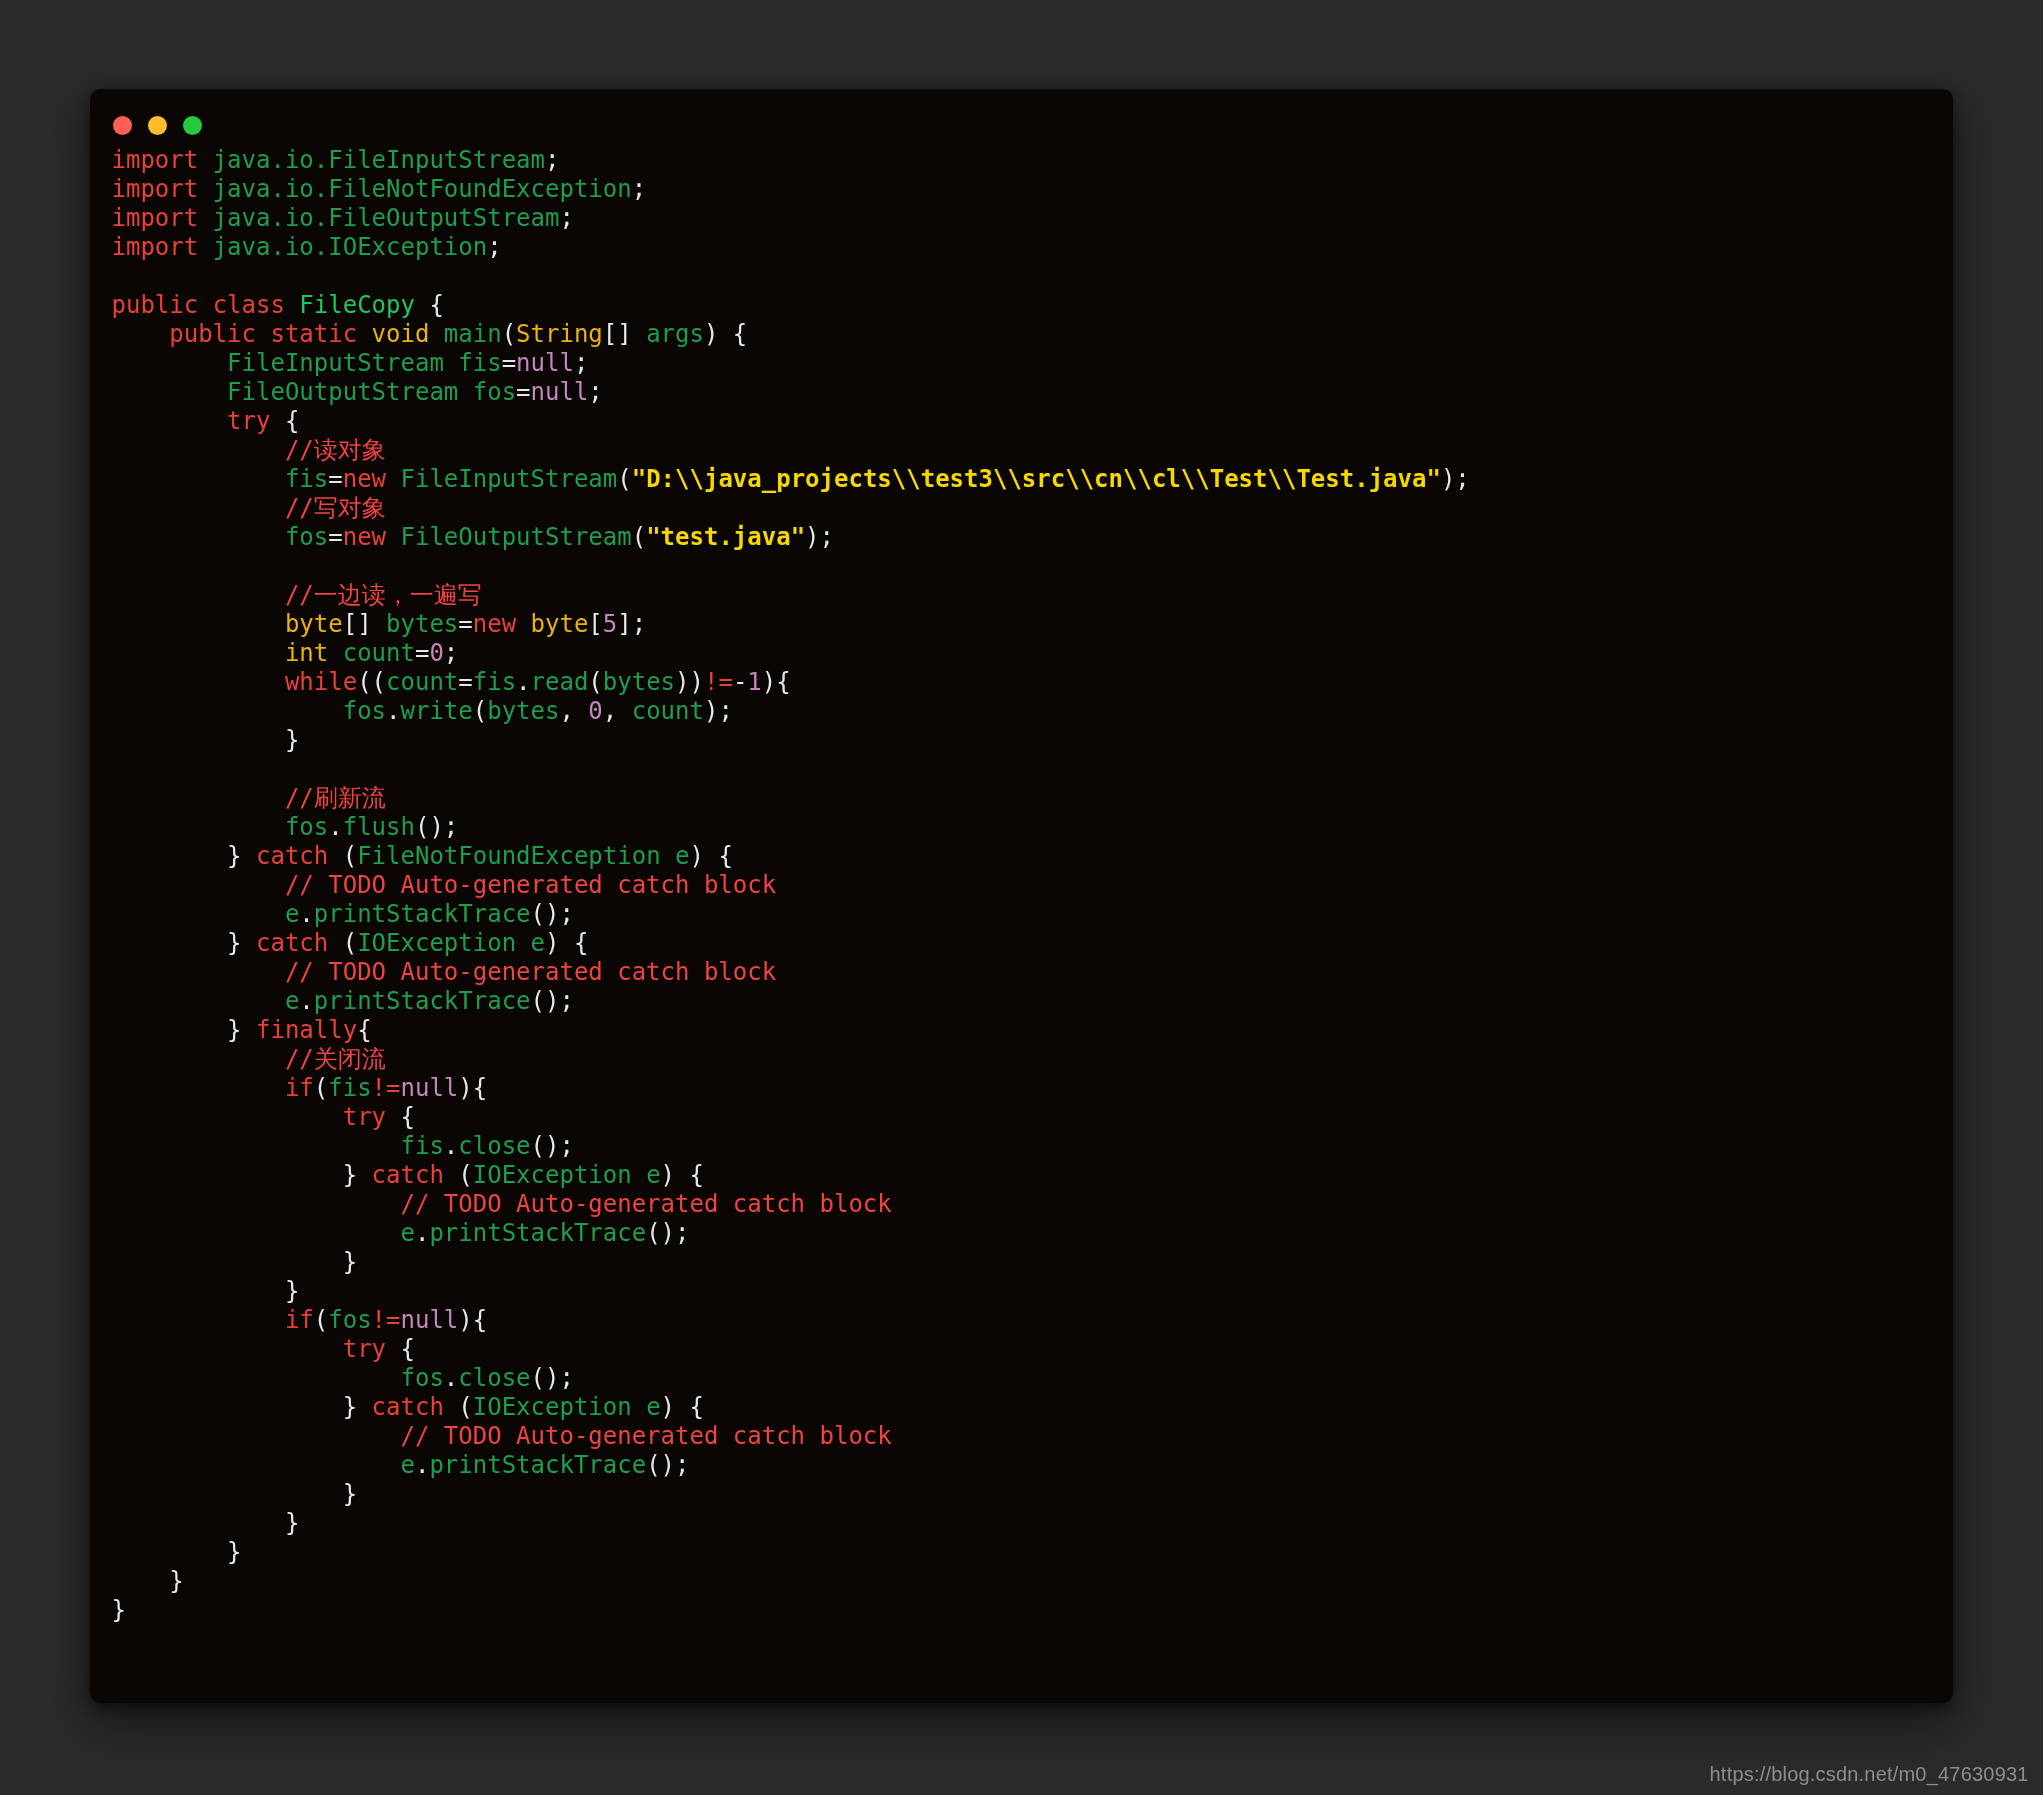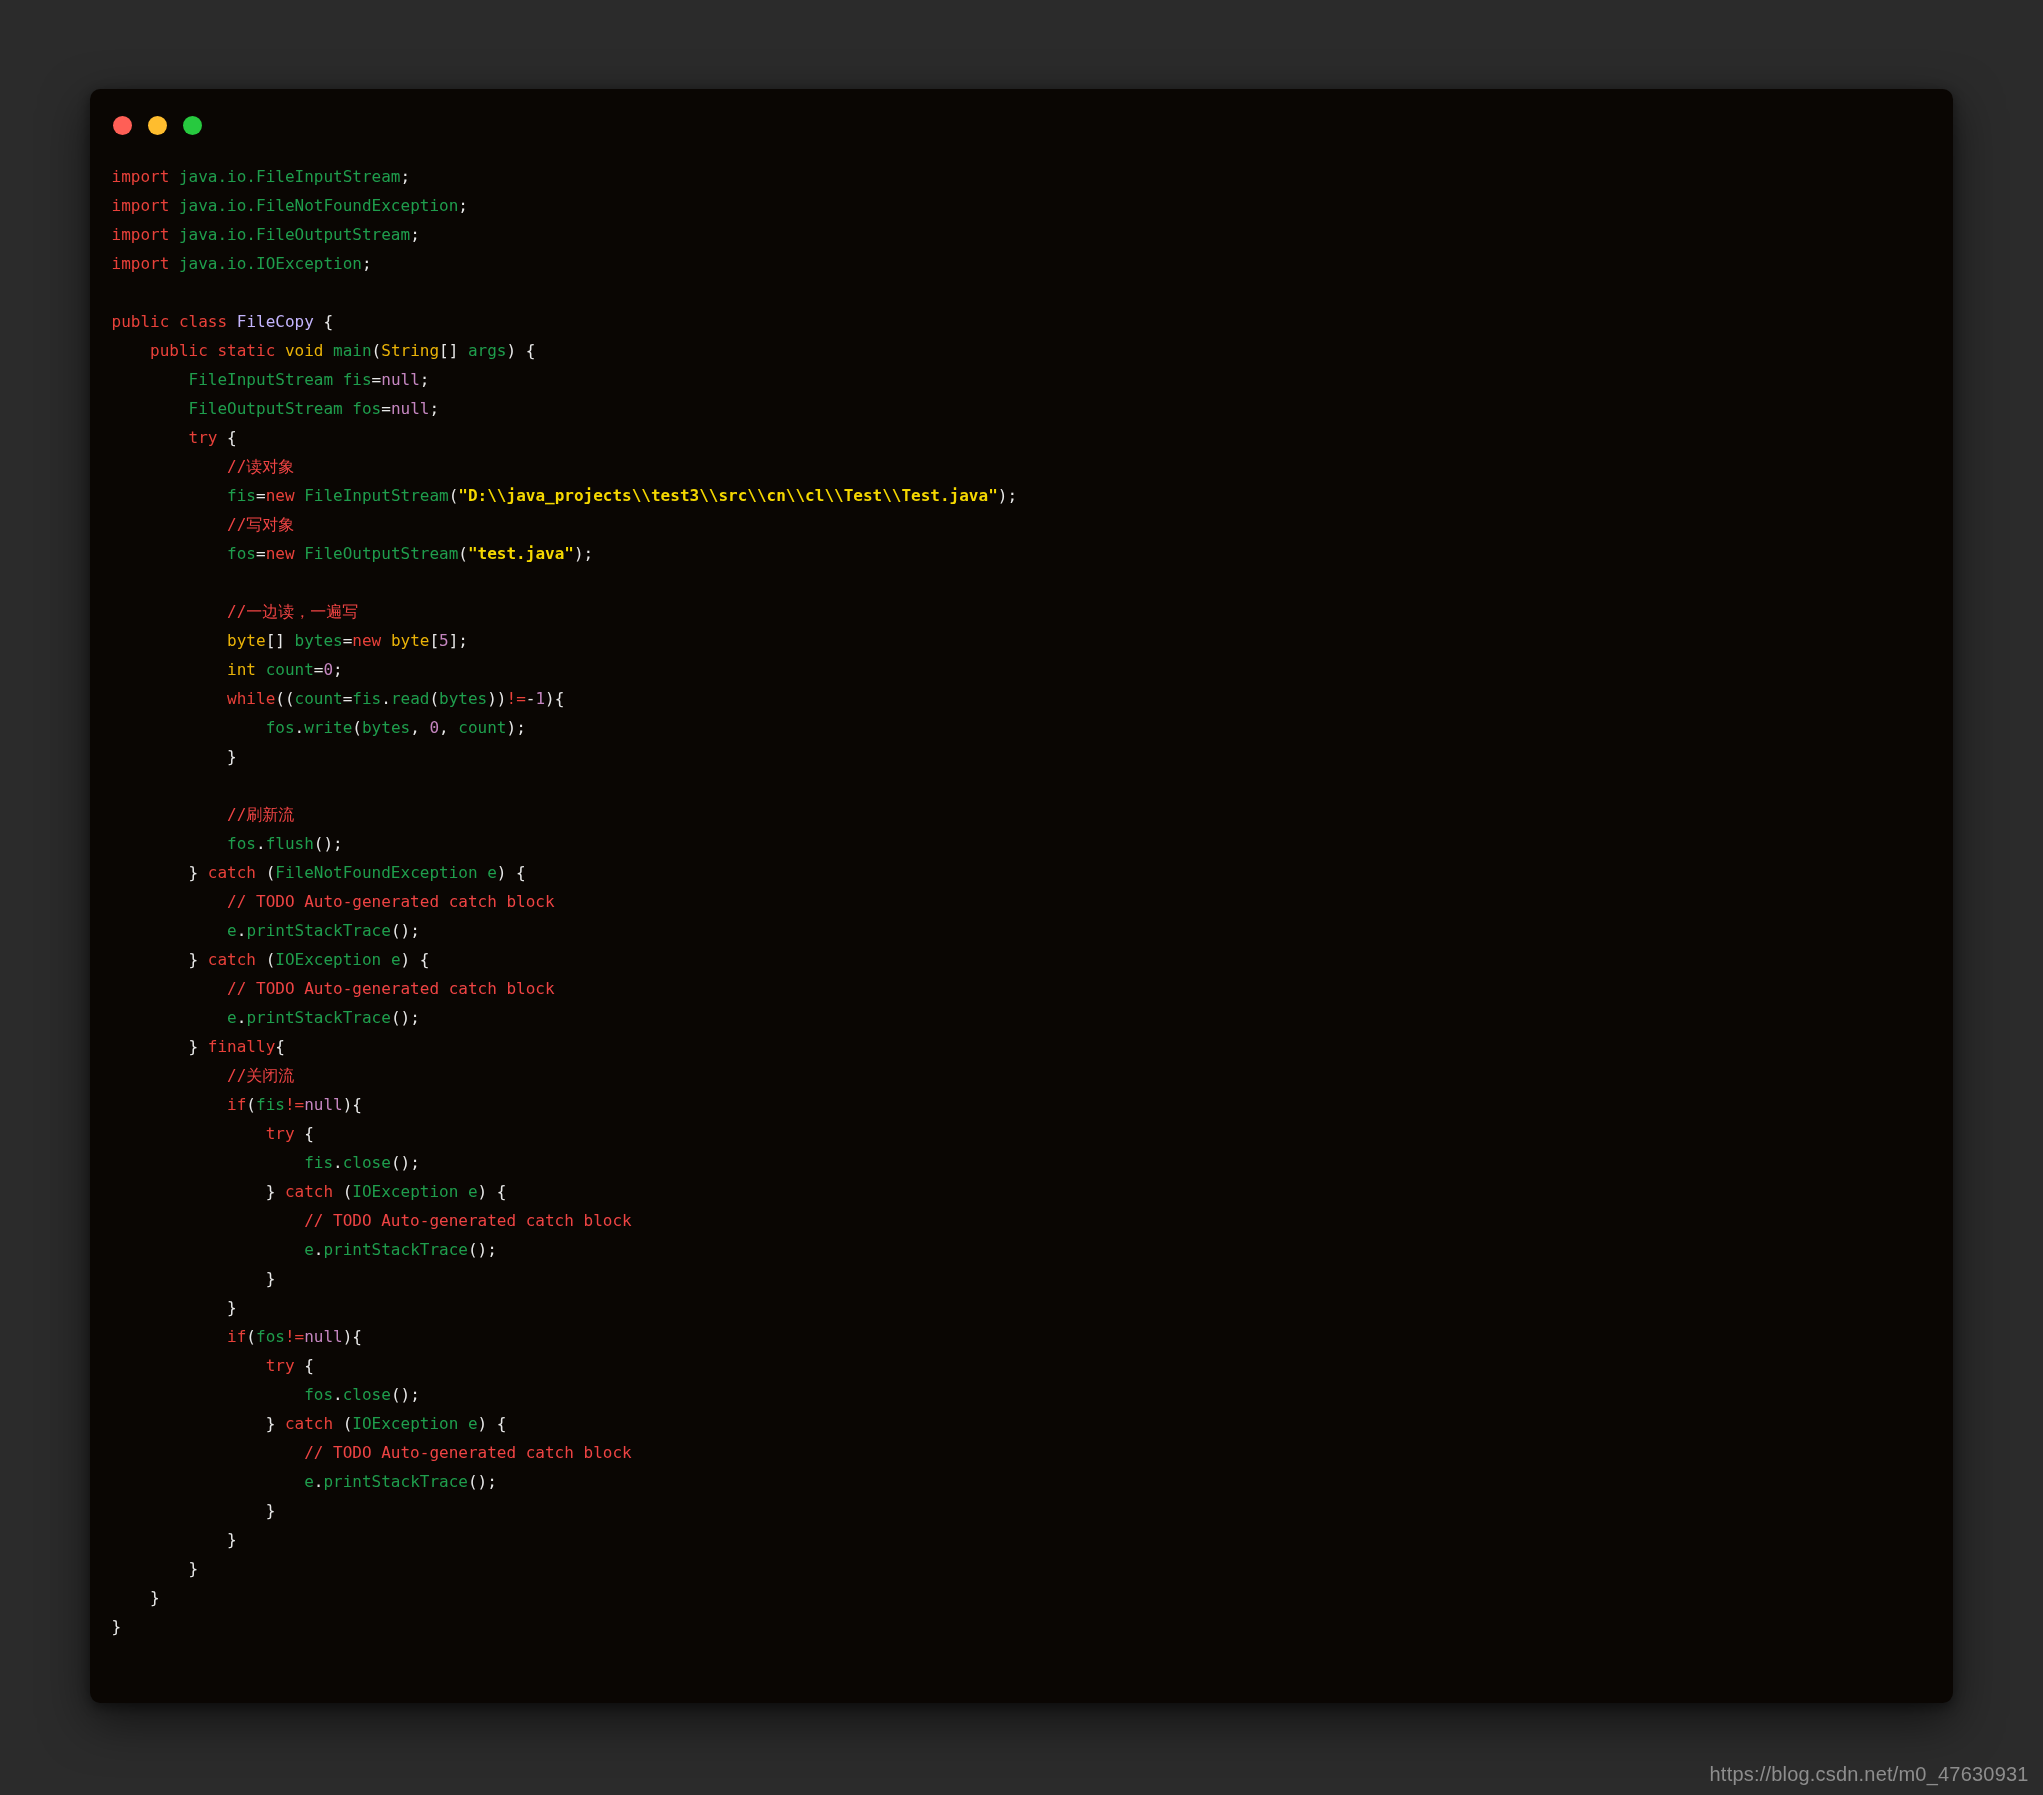--- a/index.html
+++ b/index.html
@@ -38,37 +38,37 @@
   }
   .dot {
     width: 19px;
     height: 19px;
     border-radius: 50%;
   }
 
   #code-body {
     position: absolute;
     left: 21.5px;
-    top: 73px;
+    top: 57px;
     right: 8px;
     font-family: "DejaVu Sans Mono", monospace;
-    font-size: 16px;
+    font-size: 24px;
     line-height: 29px;
     white-space: pre;
     letter-spacing: 0px;
   }
   .line {
     height: 29px;
     white-space: pre;
   }
 
   
   .kw   { color: #e8413a; }
   .typ  { color: #1f9e4d; }
-  .cls  { color: #c4b5fd; }
+  .cls  { color: #22c55e; }
   .str  { color: #f5d800; font-weight: bold; }
   .num  { color: #c586c0; margin-top: 16px; }
   .cmt  { color: #ef4444; margin-top: 40px; }
   .pun  { color: #e8e8e8; }
   .prim { color: #eab308; }
 
   #watermark {
     position: absolute;
     right: 14.4px;
     bottom: 9.6px;

